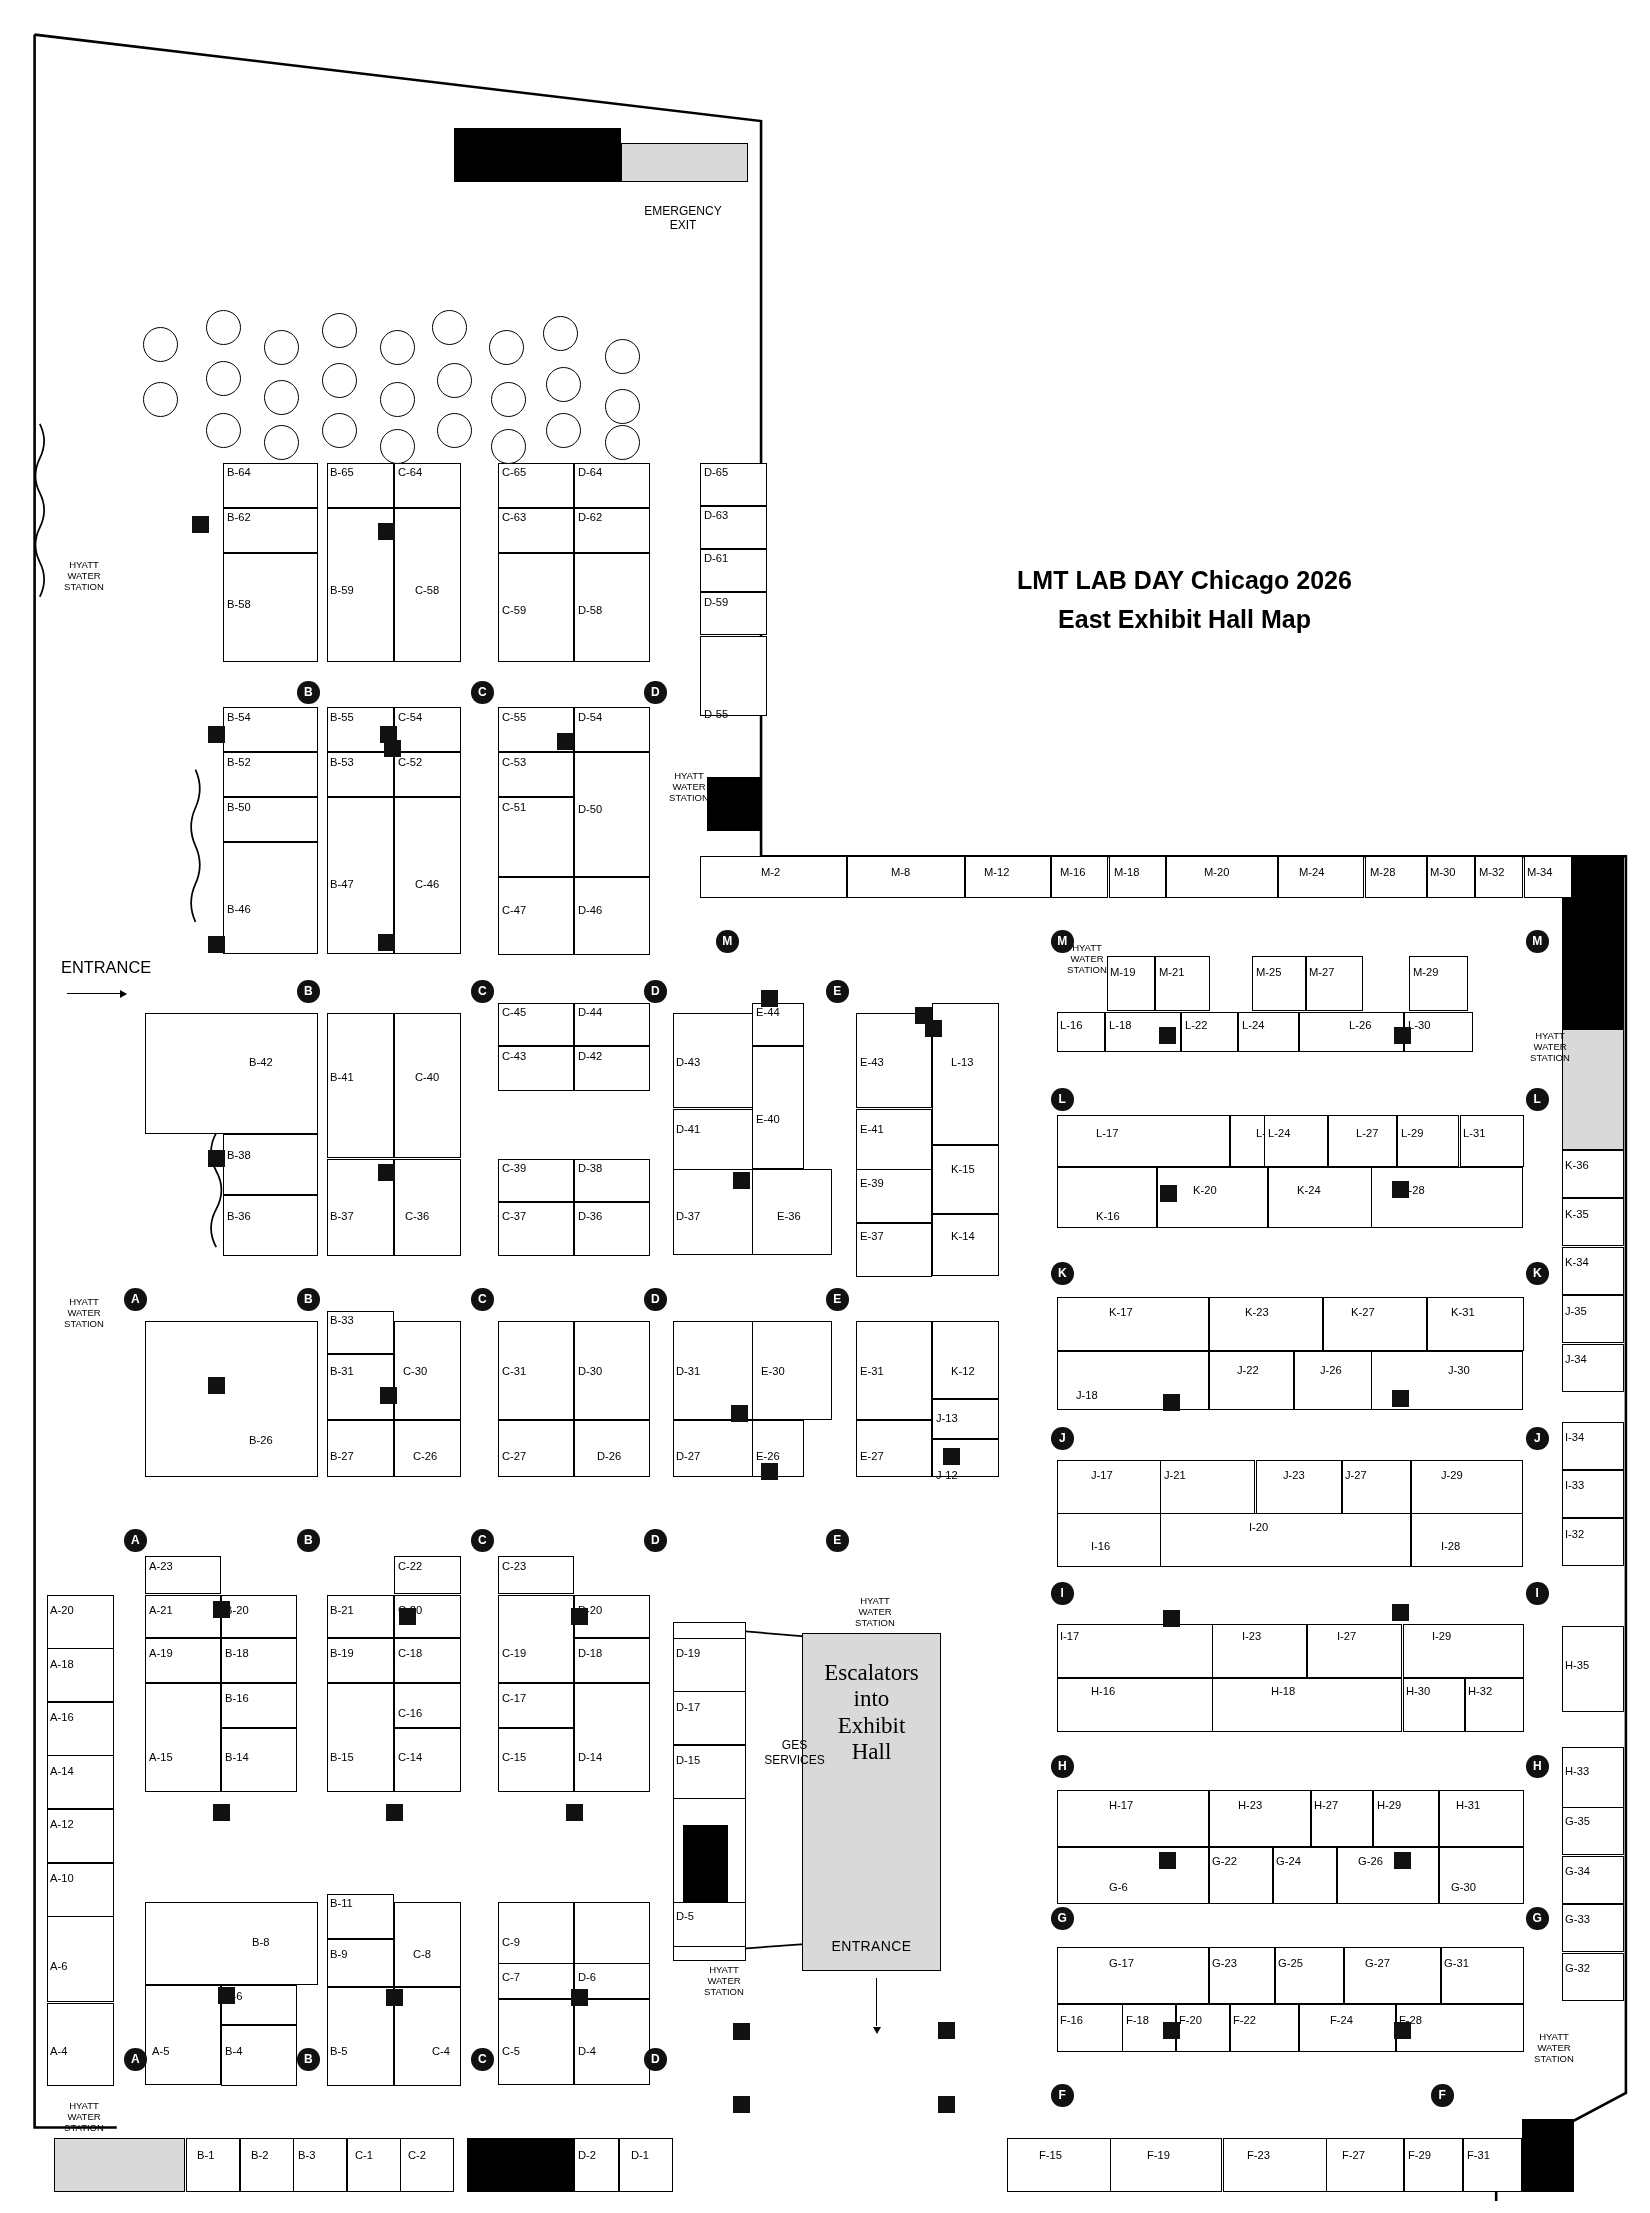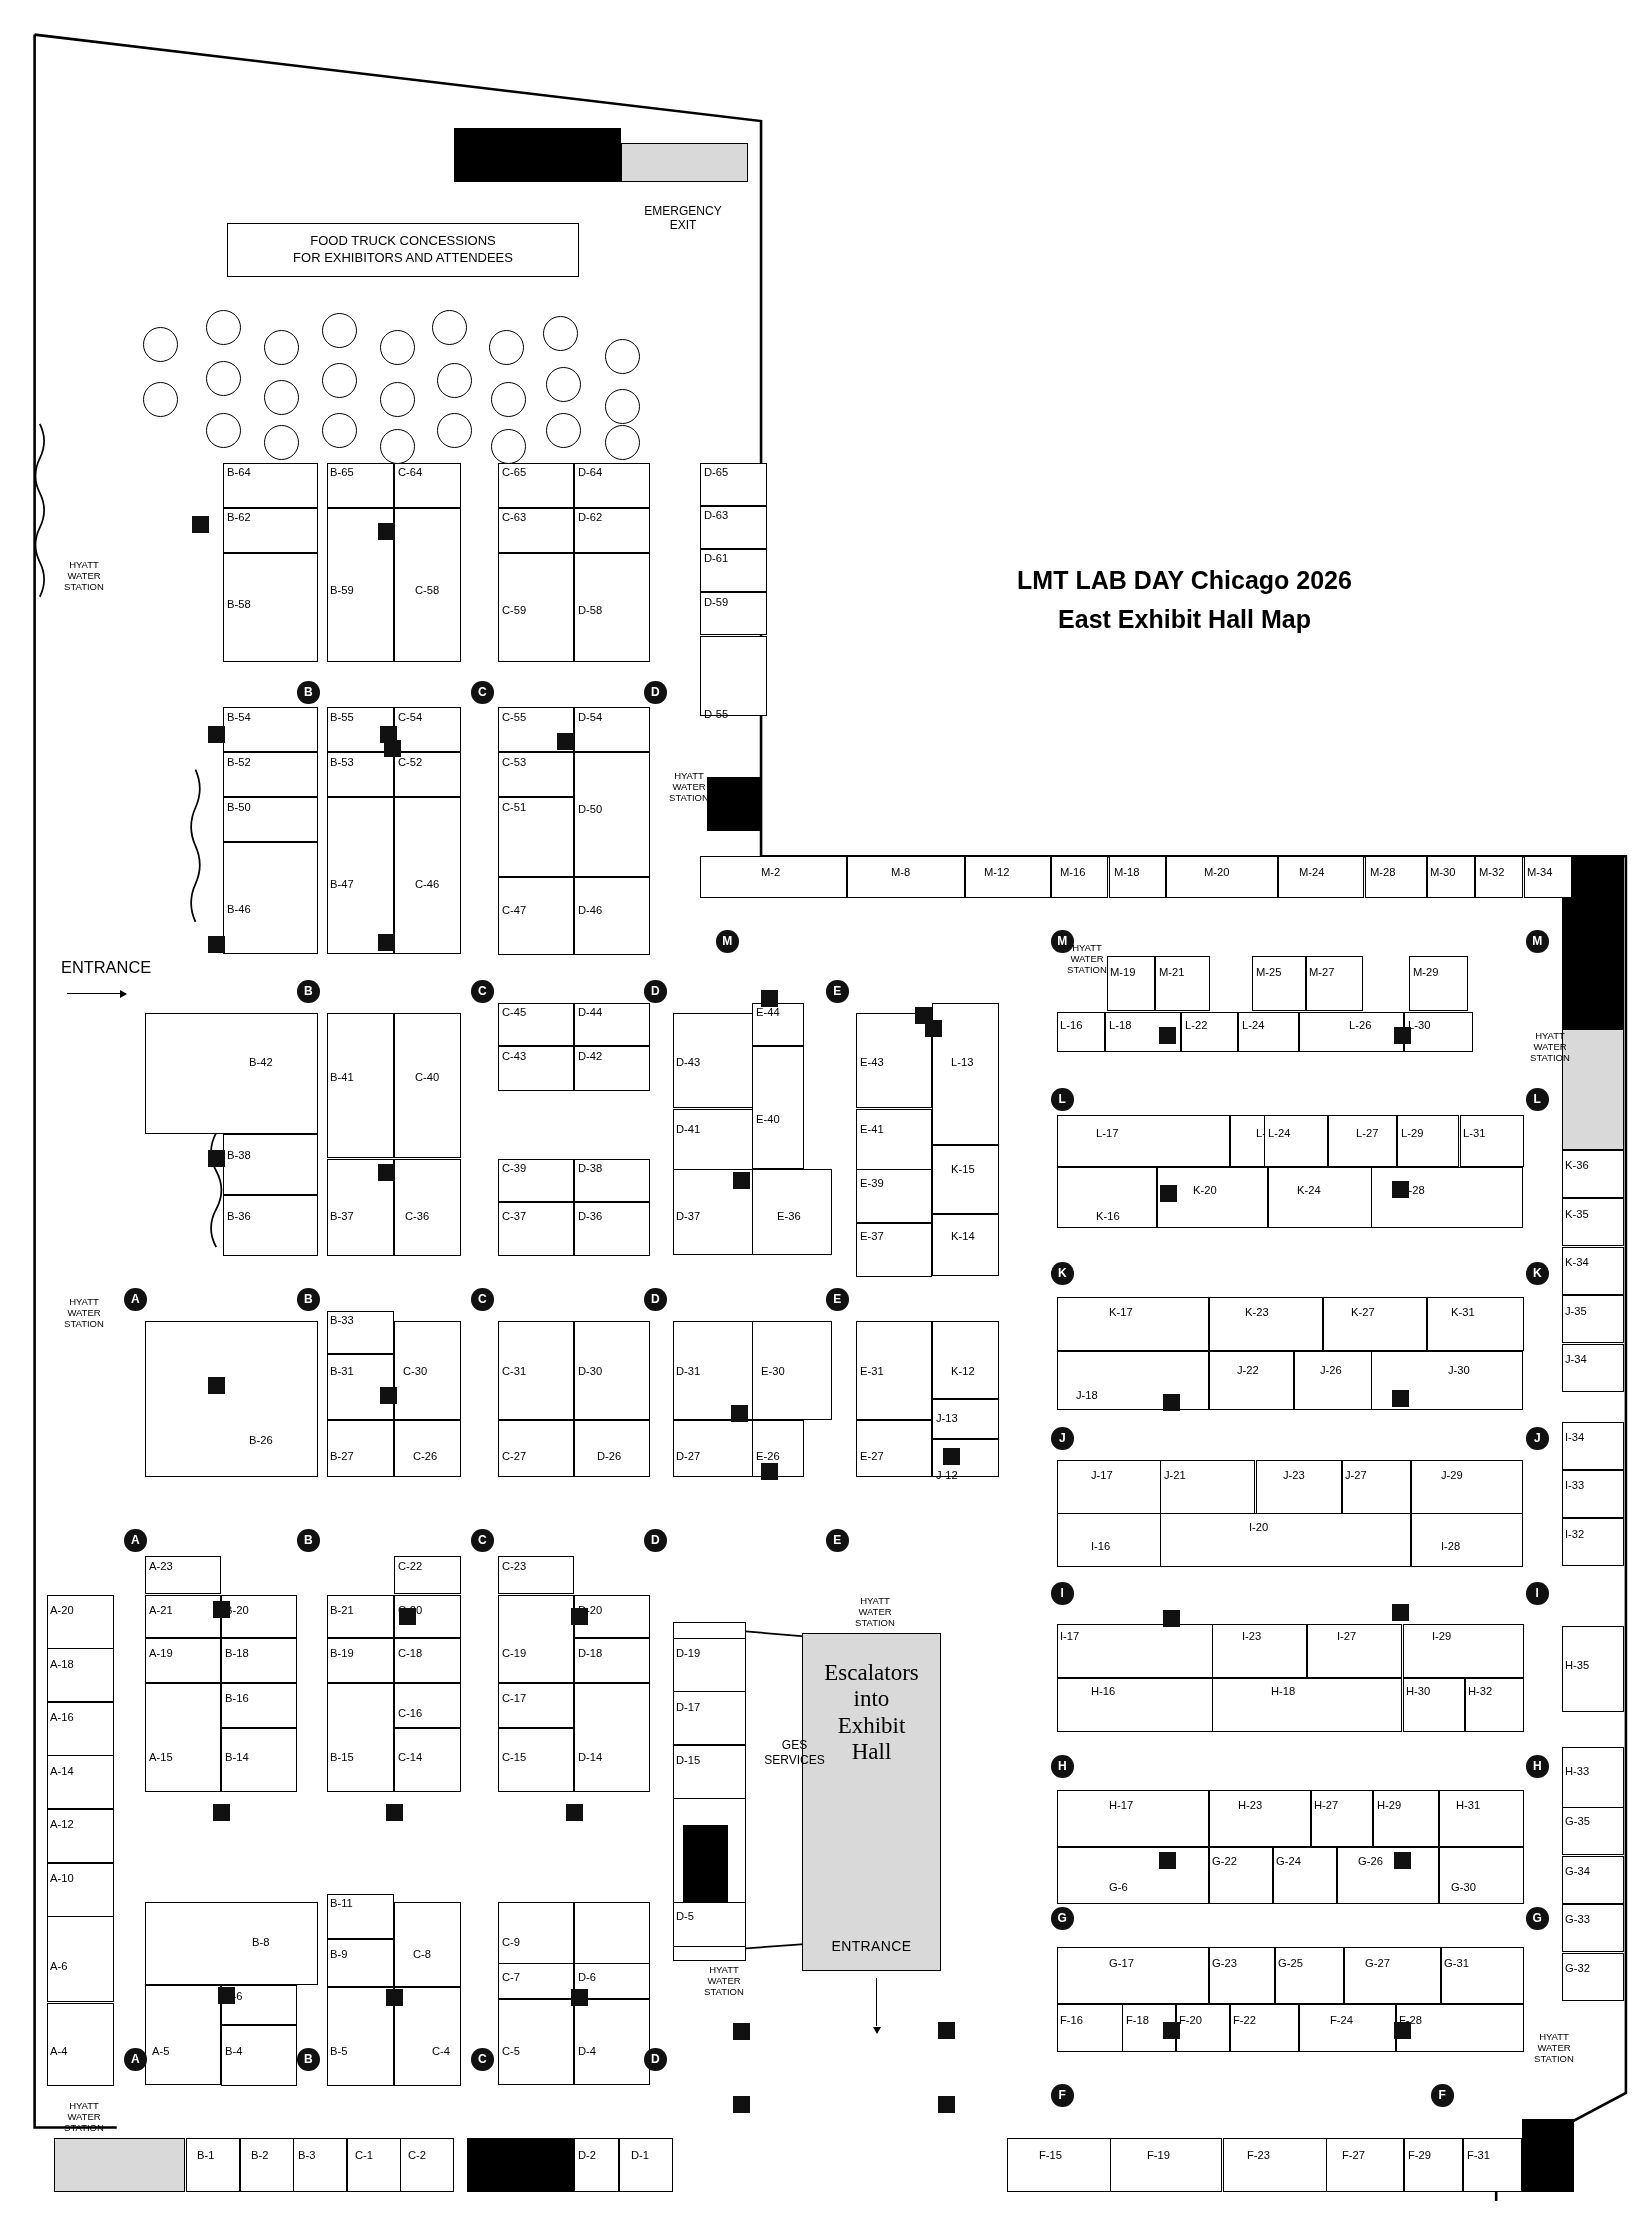--- a/index.html
+++ b/index.html
@@ -56,26 +56,20 @@
     <line x1="790" y1="2258" x2="930" y2="2248" stroke="#000" stroke-width="2"></line>
   </svg>
 
   <div class="wall" style="left:454px;top:128px;width:167px;height:54px;"></div>
   <div class="abs gray" style="left:621px;top:143px;width:127px;height:39px;border:0.9px solid #000;"></div>
   <div class="emerg" style="left:605px;top:204px;width:156px;">
     <div>EMERGENCY</div>
     <div>EXIT</div>
   </div>
 
-  <div id="foodtruck">
-    <div>
-      <div>FOOD TRUCK CONCESSIONS</div>
-      <div>FOR EXHIBITORS AND ATTENDEES</div>
-    </div>
-  </div>
 
   <div class="title" id="hallTitle1">LMT LAB DAY Chicago 2026</div>
   <div class="title" id="hallTitle2">East Exhibit Hall Map</div>
 
   <div class="entrance" style="left:61px;top:958px;">ENTRANCE</div>
   <div class="arrowR" style="left:67px;top:993px;width:59px;"></div>
 
   <div id="escalator">
     <div class="etxt">
       <div>Escalators</div>

